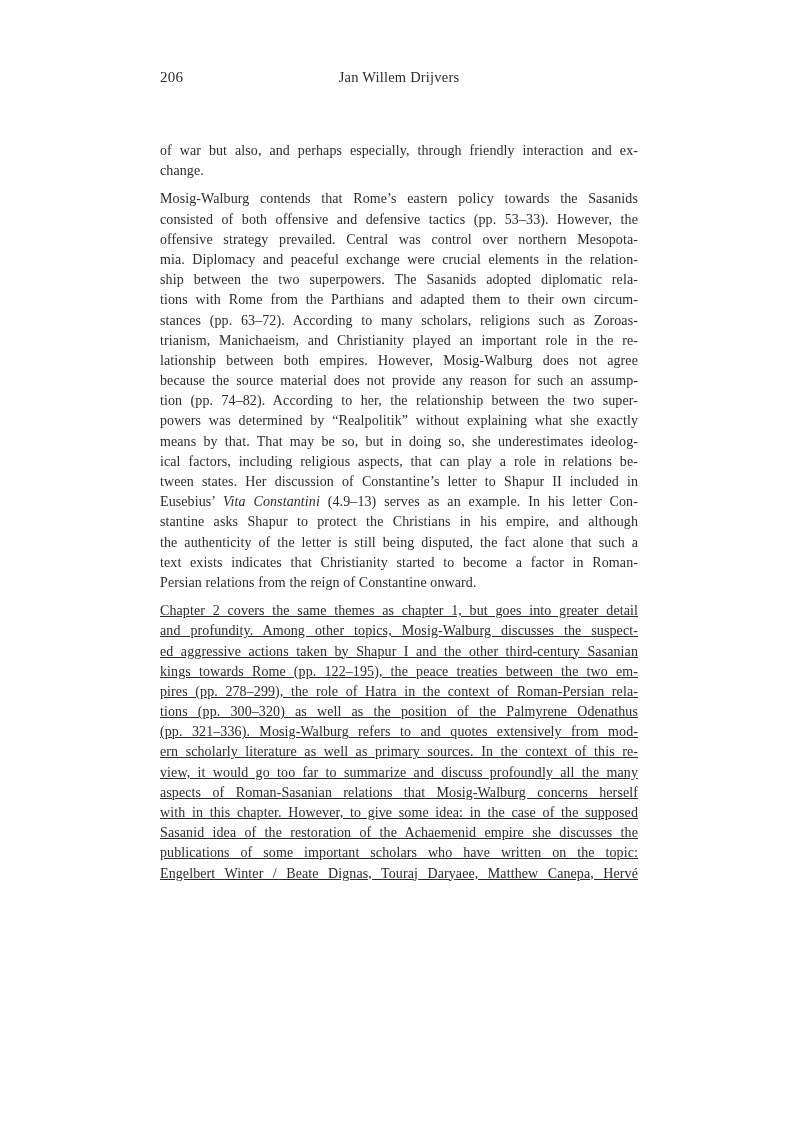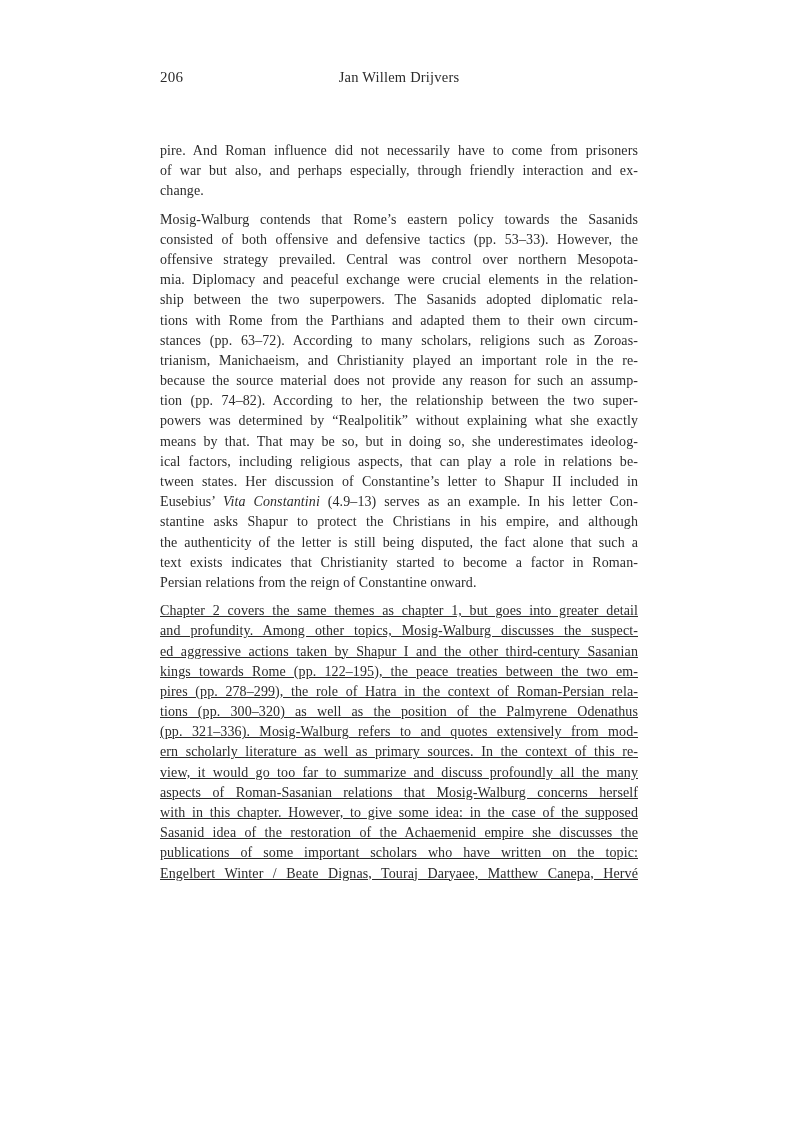--- a/index.html
+++ b/index.html
@@ -55,33 +55,33 @@
 <body>
 
 <div class="page">
   <div class="header">
     <div class="page-number">206</div>
     <div class="running-head">Jan Willem Drijvers</div>
   </div>
   <div class="body-text">
 
   <div class="para">
-        <div class="line"><span>pire. And Roman influence did not necessarily have to come from prisoners</span></div>
         <div class="line"><span>of war but also, and perhaps especially, through friendly interaction and ex-</span></div>
         <div class="line lastline"><span>change.</span></div>
       </div>
       <div class="para">
         <div class="line"><span>Mosig-Walburg contends that Rome’s eastern policy towards the Sasanids</span></div>
         <div class="line"><span>consisted of both offensive and defensive tactics (pp. 53–33). However, the</span></div>
         <div class="line"><span>offensive strategy prevailed. Central was control over northern Mesopota-</span></div>
         <div class="line"><span>mia. Diplomacy and peaceful exchange were crucial elements in the relation-</span></div>
         <div class="line"><span>ship between the two superpowers. The Sasanids adopted diplomatic rela-</span></div>
         <div class="line"><span>tions with Rome from the Parthians and adapted them to their own circum-</span></div>
         <div class="line"><span>stances (pp. 63–72). According to many scholars, religions such as Zoroas-</span></div>
         <div class="line"><span>trianism, Manichaeism, and Christianity played an important role in the re-</span></div>
+        <div class="line"><span>lationship between both empires. However, Mosig-Walburg does not agree</span></div>
         <div class="line"><span>because the source material does not provide any reason for such an assump-</span></div>
         <div class="line"><span>tion (pp. 74–82). According to her, the relationship between the two super-</span></div>
         <div class="line"><span>powers was determined by “Realpolitik” without explaining what she exactly</span></div>
         <div class="line"><span>means by that. That may be so, but in doing so, she underestimates ideolog-</span></div>
         <div class="line"><span>ical factors, including religious aspects, that can play a role in relations be-</span></div>
         <div class="line"><span>tween states. Her discussion of Constantine’s letter to Shapur II included in</span></div>
         <div class="line"><span>Eusebius’ </span><em>Vita Constantini</em><span> (4.9–13) serves as an example. In his letter Con-</span></div>
         <div class="line"><span>stantine asks Shapur to protect the Christians in his empire, and although</span></div>
         <div class="line"><span>the authenticity of the letter is still being disputed, the fact alone that such a</span></div>
         <div class="line"><span>text exists indicates that Christianity started to become a factor in Roman-</span></div>

